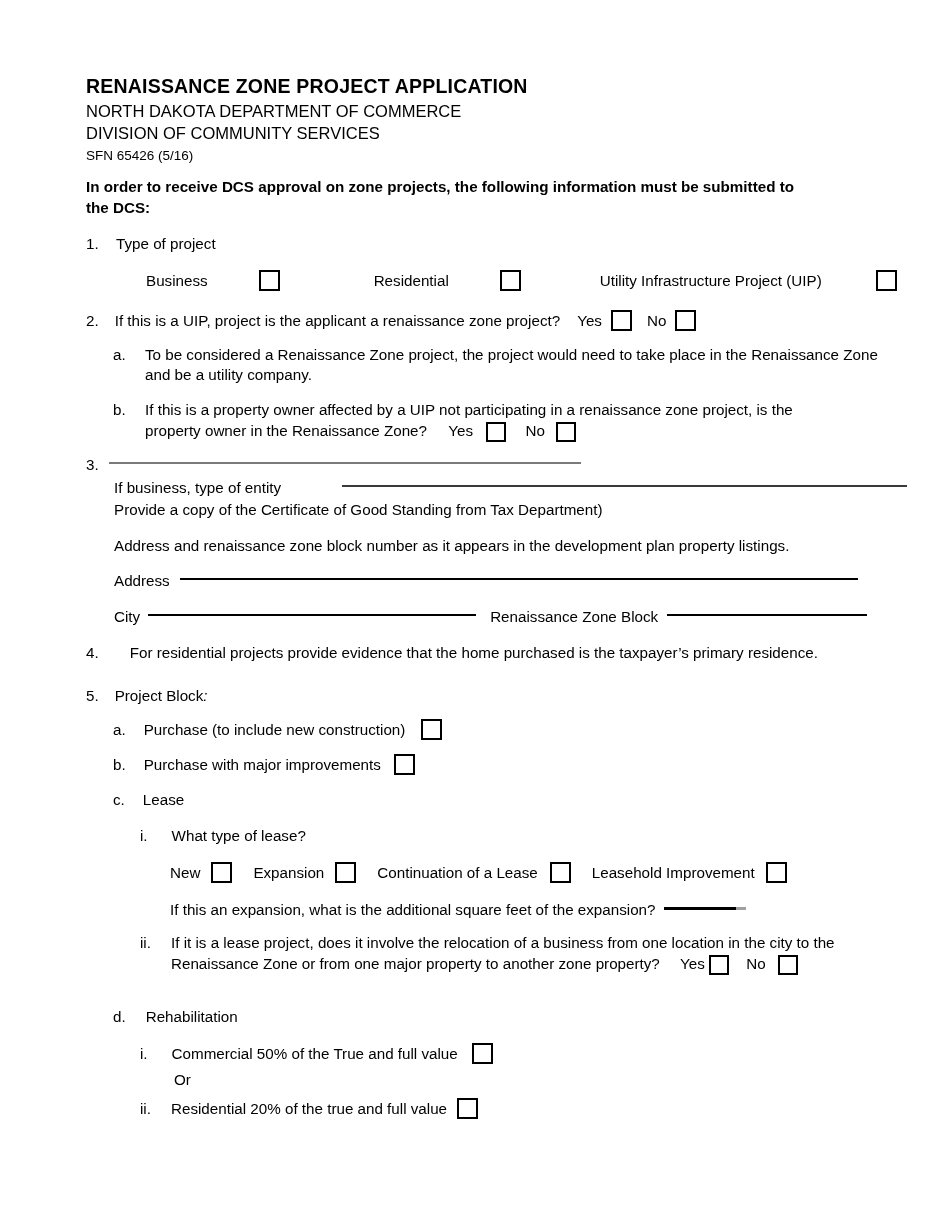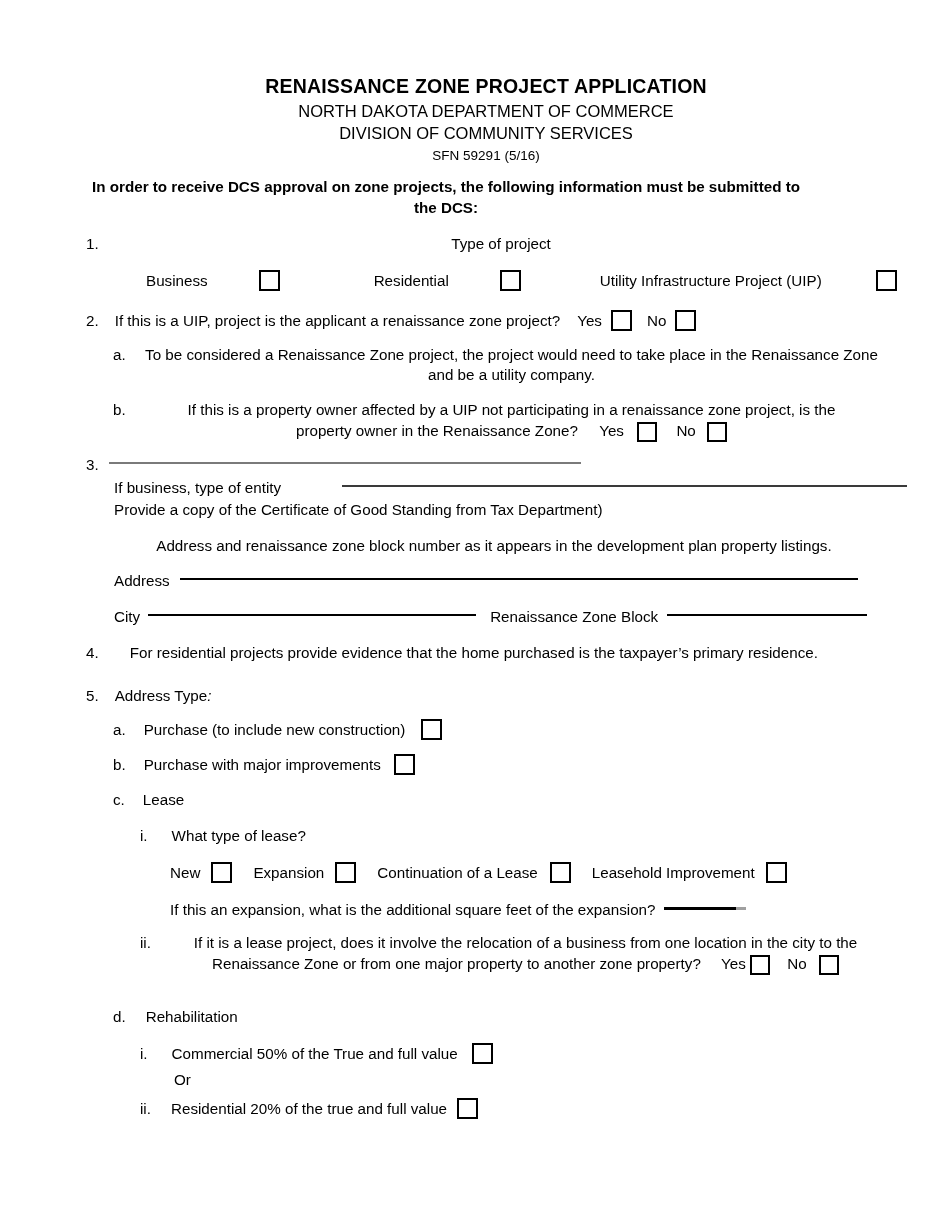--- a/index.html
+++ b/index.html
@@ -14,21 +14,20 @@
     font-family: "Liberation Sans", sans-serif;
     color: #000000;
     position: relative;
     overflow: hidden;
   }
   .page {
     position: relative;
     width: 950px;
     height: 1230px;
     padding: 0;
-    text-align: center;
   }
 
   
   .header {
     position: absolute;
     left: 86px;
     top: 74px;
     width: 800px;
   }
   .title-main {
@@ -138,21 +137,21 @@
 </style>
 </head>
 <body>
 
 <div class="page">
 
   <div class="header">
     <div class="title-main">RENAISSANCE ZONE PROJECT APPLICATION</div>
     <div class="title-sub">NORTH DAKOTA DEPARTMENT OF COMMERCE</div>
     <div class="title-sub">DIVISION OF COMMUNITY SERVICES</div>
-    <div class="title-form-no">SFN 59291 (5/16)</div>
+    <div class="title-form-no">SFN 65426 (5/16)</div>
   </div>
 
   <div class="intro">In order to receive DCS approval on zone projects, the following information must be submitted to the DCS:</div>
 
   <div class="block" style="left:86px; top:234px; width:800px;">
     <div class="hang" style="padding-left:30px;">
       <span class="marker">1.</span>
       <span class="content">Type of project</span>
     </div>
   </div>
@@ -222,21 +221,21 @@
     <span class="rule" style="width:200px; margin-left:9px; margin-bottom:4px;"></span>
   </div>
 
   <div class="block row" style="left:86px; top:643px;">
     <span>4.</span>
     <span style="margin-left:31px;">For residential projects provide evidence that the home purchased is the taxpayer’s primary residence.</span>
   </div>
 
   <div class="block row" style="left:86px; top:686px;">
     <span>5.</span>
-    <span style="margin-left:16px;">Address Type</span>
+    <span style="margin-left:16px;">Project Block</span>
     <span style="font-style:italic;">:</span>
   </div>
 
   <div class="block row" style="left:113px; top:719px;">
     <span>a.</span>
     <span style="margin-left:18px;">Purchase (to include new construction)</span>
     <span class="cb" style="margin-left:16px;"></span>
   </div>
 
   <div class="block row" style="left:113px; top:754px;">

